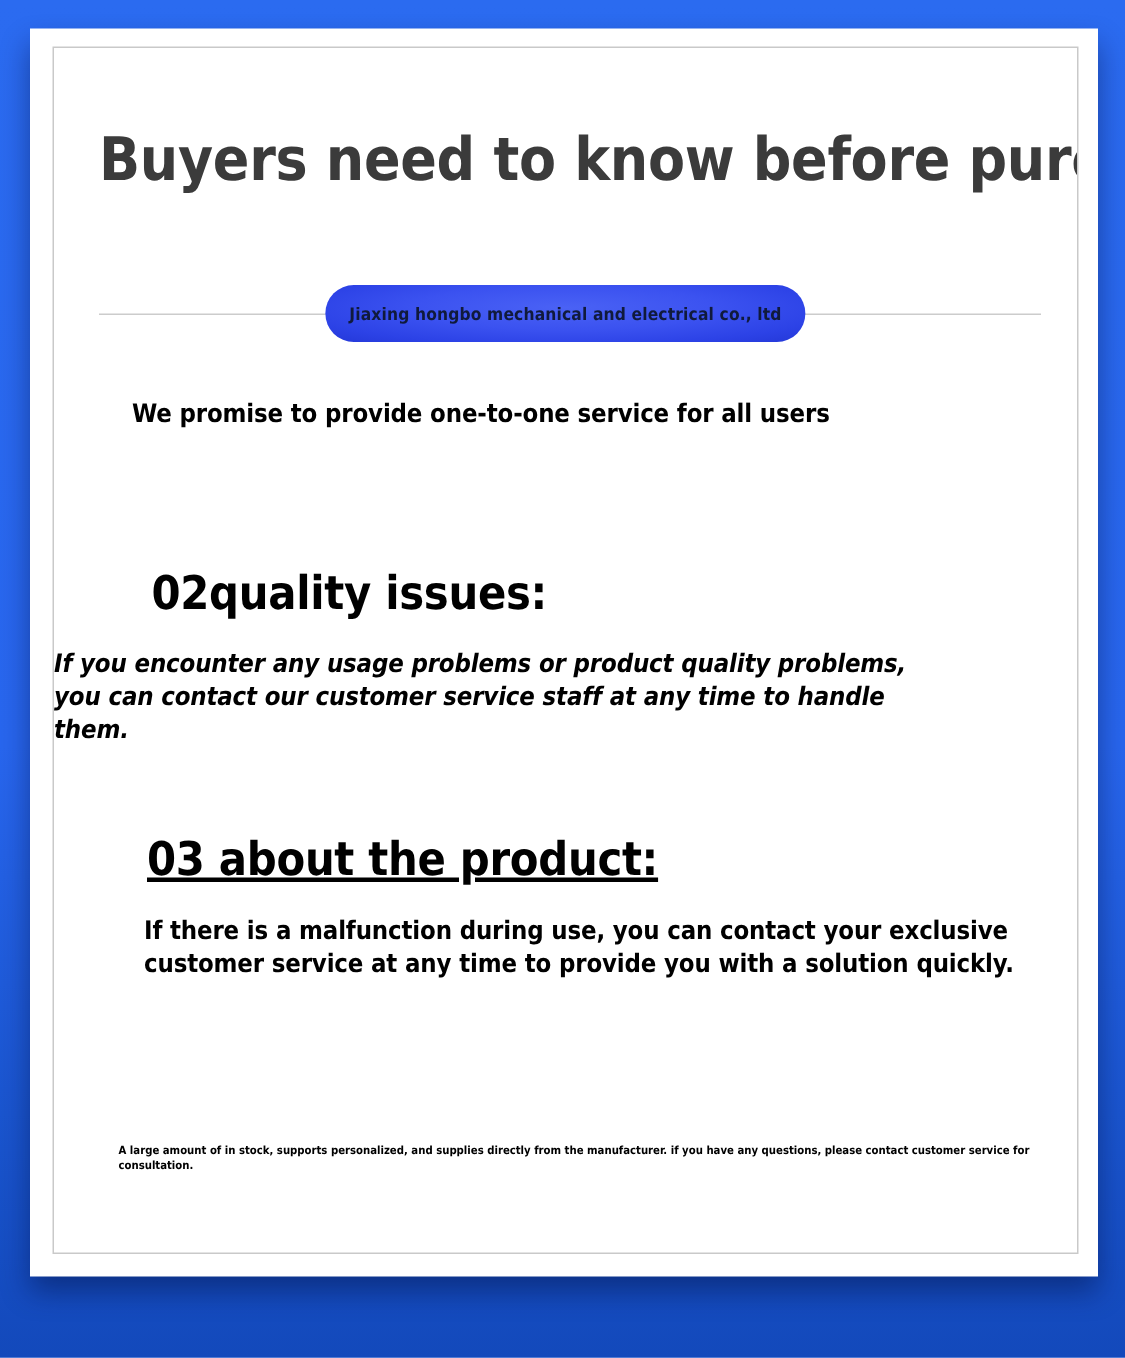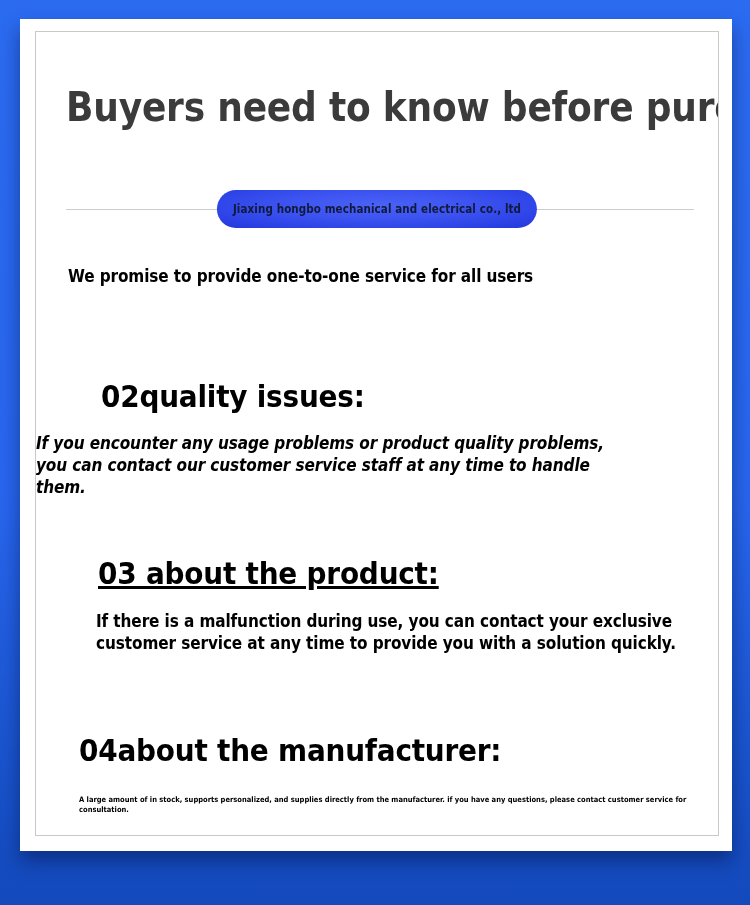--- a/index.html
+++ b/index.html
@@ -132,21 +132,21 @@
     font-weight: bold;
     font-stretch: condensed;
     color: #000000;
     line-height: 1.28;
     letter-spacing: -0.1px;
   }
 
   
   #sec-01            { top: 212px; }
   #sec-01 .sec-head  { margin-left: 50px; }
-  #sec-01 .sec-body  { margin-left: 32px; margin-top: 22px; width: 560px; }
+  #sec-01 .sec-body  { margin-left: 52px; margin-top: 22px; width: 560px; }
 
   #sec-02            { top: 348px; }
   #sec-02 .sec-head  { margin-left: 65px; }
   #sec-02 .sec-body  { margin-top: 20px; width: 600px; font-style: italic; }
 
   #sec-03            { top: 525px; }
   #sec-03 .sec-head  { margin-left: 62px; text-decoration: underline; }
   #sec-03 .sec-body  { margin-left: 60px; margin-top: 21px; width: 625px; }
 
   #sec-04            { top: 702px; }
@@ -183,20 +183,19 @@
         <div class="sec-head">02quality issues:</div>
         <div class="sec-body">If you encounter any usage problems or product quality problems, you can contact our customer service staff at any time to handle them.</div>
       </div>
 
       <div class="section" id="sec-03">
         <div class="sec-head">03 about the product:</div>
         <div class="sec-body">If there is a malfunction during use, you can contact your exclusive customer service at any time to provide you with a solution quickly.</div>
       </div>
 
       <div class="section" id="sec-04">
-        <div class="sec-head">04about the manufacturer:</div>
         <div class="sec-body">A large amount of in stock, supports personalized, and supplies directly from the manufacturer. if you have any questions, please contact customer service for consultation.</div>
       </div>
 
     </div>
   </div>
 
 </div>
 
 </body></html>

